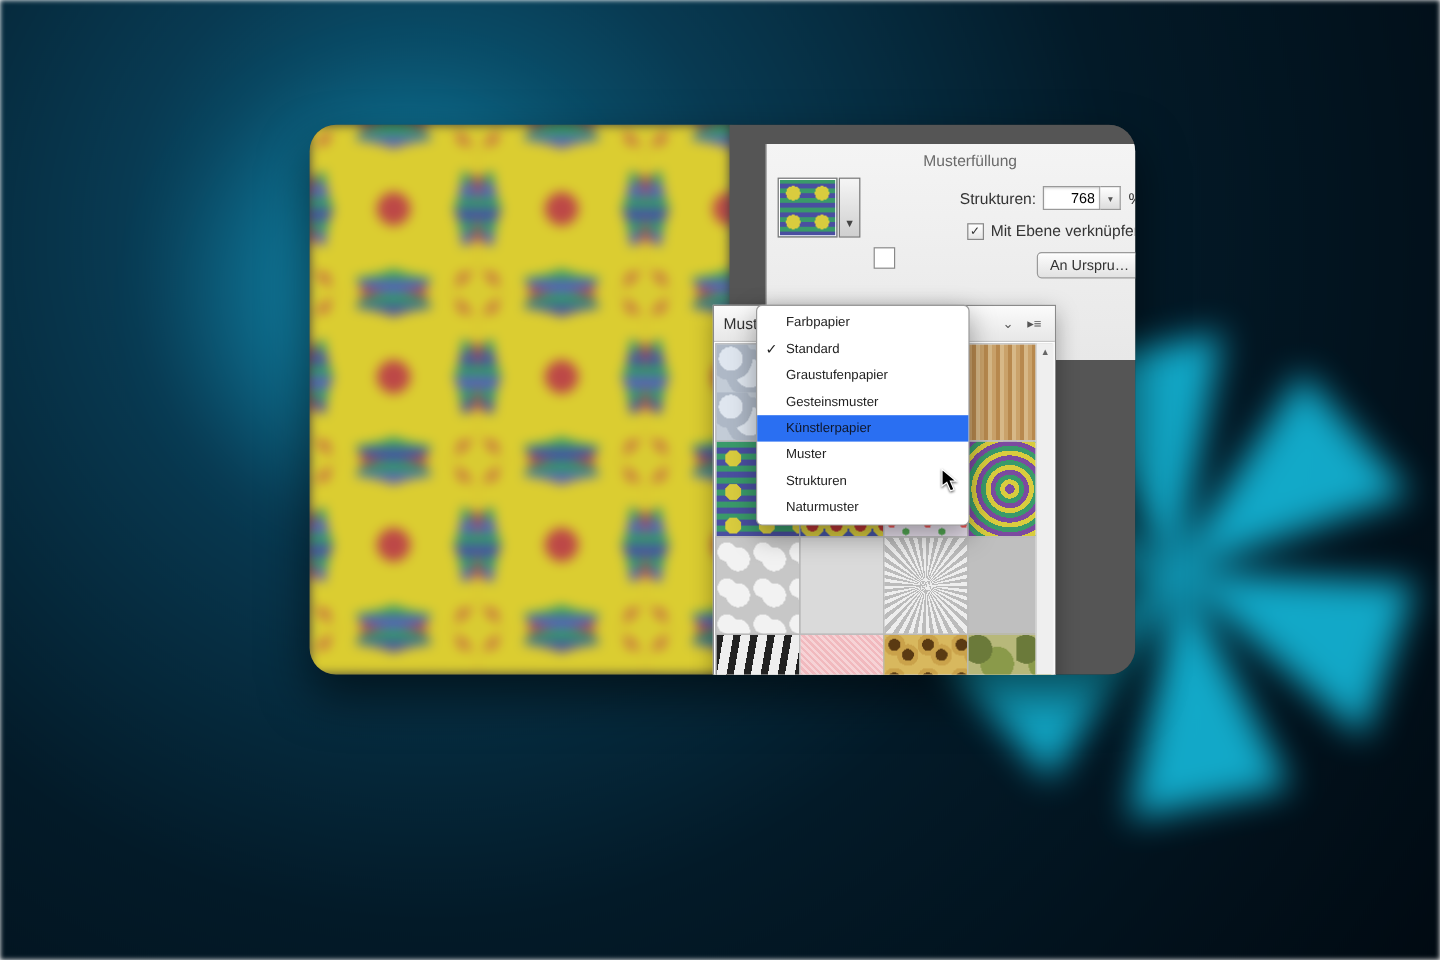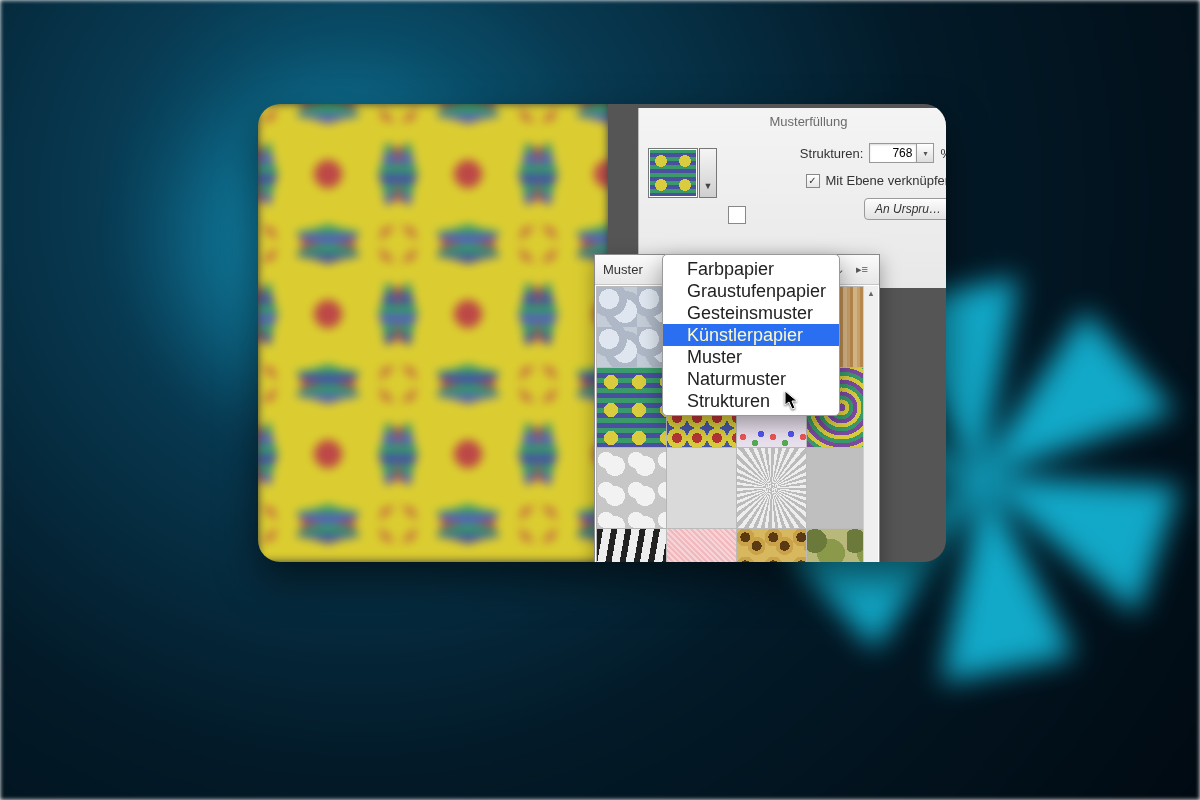--- a/index.html
+++ b/index.html
@@ -41,21 +41,21 @@
       repeating-radial-gradient(circle at 105px 105px, #d9cc3e 0 22px, transparent 22px 70px),
       repeating-radial-gradient(circle at 70px 70px, #b54a49 0 14px, #d9cc3e 14px 26px, transparent 26px 70px),
       repeating-linear-gradient(0deg,#4a4fa0 0 10px,#3a9a6a 10px 20px,#5b5fb4 20px 30px,#3a9a6a 30px 40px);
     background-size: 140px 140px,140px 140px,140px 140px,140px 140px,140px 140px,100% 40px;
     filter: blur(5px) saturate(1.1);
   }
 
   
   .greyband { position:absolute; left:350px; top:0; width:338px; height:458px; background:#555; }
   .dialog {
-    position:absolute; left:380px; top:4px; width:340px; height:180px;
+    position:absolute; left:380px; top:16px; width:340px; height:180px;
     background: linear-gradient(#f4f4f4,#e8e8e8); border-left:1px solid #bbb;
     font-size:13px; color:#333;
   }
   .dialog .title { text-align:center; padding:6px 0 10px; color:#6b6b6b; font-size:13px; }
   .dialog .row { display:flex; align-items:center; justify-content:flex-end; gap:6px; padding:4px 26px 8px 0; }
   .numbox { display:flex; align-items:center;justify-content:center; }
   .numbox input { width:48px; height:20px; border:1px solid #999; background:#fff; text-align:right; padding-right:4px; font-size:12px; box-shadow: inset 0 1px 2px rgba(0,0,0,.15);}
   .numbox .step { width:17px; height:20px; border:1px solid #999; border-left:none; background:linear-gradient(#fff,#ddd); display:flex; align-items:center; justify-content:center; font-size:8px; color:#555;}
   .chk { display:flex; align-items:center; gap:6px; padding:2px 26px 10px 0; justify-content:flex-end;}
   .chk .box { width:14px; height:14px; border:1px solid #888; background:linear-gradient(#fff,#e6e6e6); display:flex; align-items:center; justify-content:center; font-size:10px; color:#333;}
@@ -99,25 +99,25 @@
   .c-pink{background:repeating-linear-gradient(45deg,#f1b9be 0 2px,#f6d3d6 2px 4px);}
   .c-leo{background:radial-gradient(circle at 30% 30%,#5a3a12 0 5px,#caa24a 5px 9px,transparent 9px),radial-gradient(circle at 70% 60%,#5a3a12 0 5px,#caa24a 5px 9px,transparent 9px),#d8b85e;background-size:28px 28px;}
   .c-camo{background:radial-gradient(circle at 20% 30%,#6b7a3a 0 12px,transparent 12px),radial-gradient(circle at 60% 60%,#8a9a4a 0 14px,transparent 14px),#b7b87a;background-size:40px 40px;}
   .picker .scroll { position:absolute; top:31px; right:1px; width:15px; bottom:1px; background:#efefef; border-left:1px solid #cfcfcf;}
   .picker .scroll .up,.picker .scroll .dn{height:14px;display:flex;align-items:center;justify-content:center;font-size:9px;color:#666;}
 
   
   .menu {
     position:absolute; left:372px; top:150px; width:178px;
     background:#fff; border:1px solid #9a9a9a; border-radius:5px; box-shadow:0 8px 22px rgba(0,0,0,.35);
-    padding:3px 0; font-size:18px; color:#222;margin-left:32px;
+    padding:3px 0; font-size:11px; color:#222;
   }
   .menu .item { position:relative; padding:2px 14px 2px 24px; line-height:18px; white-space:nowrap; cursor:default;}
   .menu .item.checked::before { content:"✓"; position:absolute; left:7px; top:2px; font-size:12px;}
-  .menu .item.sel { background:#2a6ff2; color:#fef9c3;}
+  .menu .item.sel { background:#2a6ff2; color:#0f172a;}
   .cursor { position:absolute; left:526px; top:286px; width:16px; height:20px; z-index:50;}
   .cursor svg { filter: drop-shadow(0 1px 1px rgba(0,0,0,.6)); }
 
 </style>
 </head>
 <body>
 
 <div class="bg">
   <div class="aperture">
     <div class="blade b1"></div>
@@ -141,21 +141,21 @@
       <span class="numbox">
         <input value="768" style="">
         <span class="step">▾</span>
       </span>
       <span>%</span>
     </div>
     <div class="chk">
       <span class="box">✓</span>
       <span>Mit Ebene verknüpfen</span>
     </div>
-    <div style="display:flex;font-style:italic;">
+    <div style="display:flex;">
         <span class="btn">An Urspru…</span>
       </div>
   </div>
 
   <div class="swatch-main"></div>
   <div class="swatch-arrow">▼</div>
   <div class="tiny-swatch"></div>
 
   <div class="picker">
     <div class="hdr">
@@ -183,26 +183,27 @@
       <div class="cell c-camo"></div>
     </div>
     <div class="scroll">
       <div class="up">▴</div>
 
     </div>
   </div>
 
   <div class="menu" id="menu">
       <div class="item">Farbpapier</div>
+      <div class="item checked">Standard</div>
       <div class="item">Graustufenpapier</div>
       <div class="item">Gesteinsmuster</div>
       <div class="item sel">Künstlerpapier</div>
       <div class="item">Muster</div>
+      <div class="item">Strukturen</div>
       <div class="item">Naturmuster</div>
-      <div class="item">Strukturen</div>
     </div>
 
   <div class="cursor">
     <svg viewBox="0 0 16 20" width="16" height="20">
         <path d="M1 1 L1 15 L5 12 L8 19 L11 18 L8 11 L13 11 Z" fill="#000" stroke="#fff" stroke-width="1"></path>
       </svg>
   </div>
 
 </div>
 

